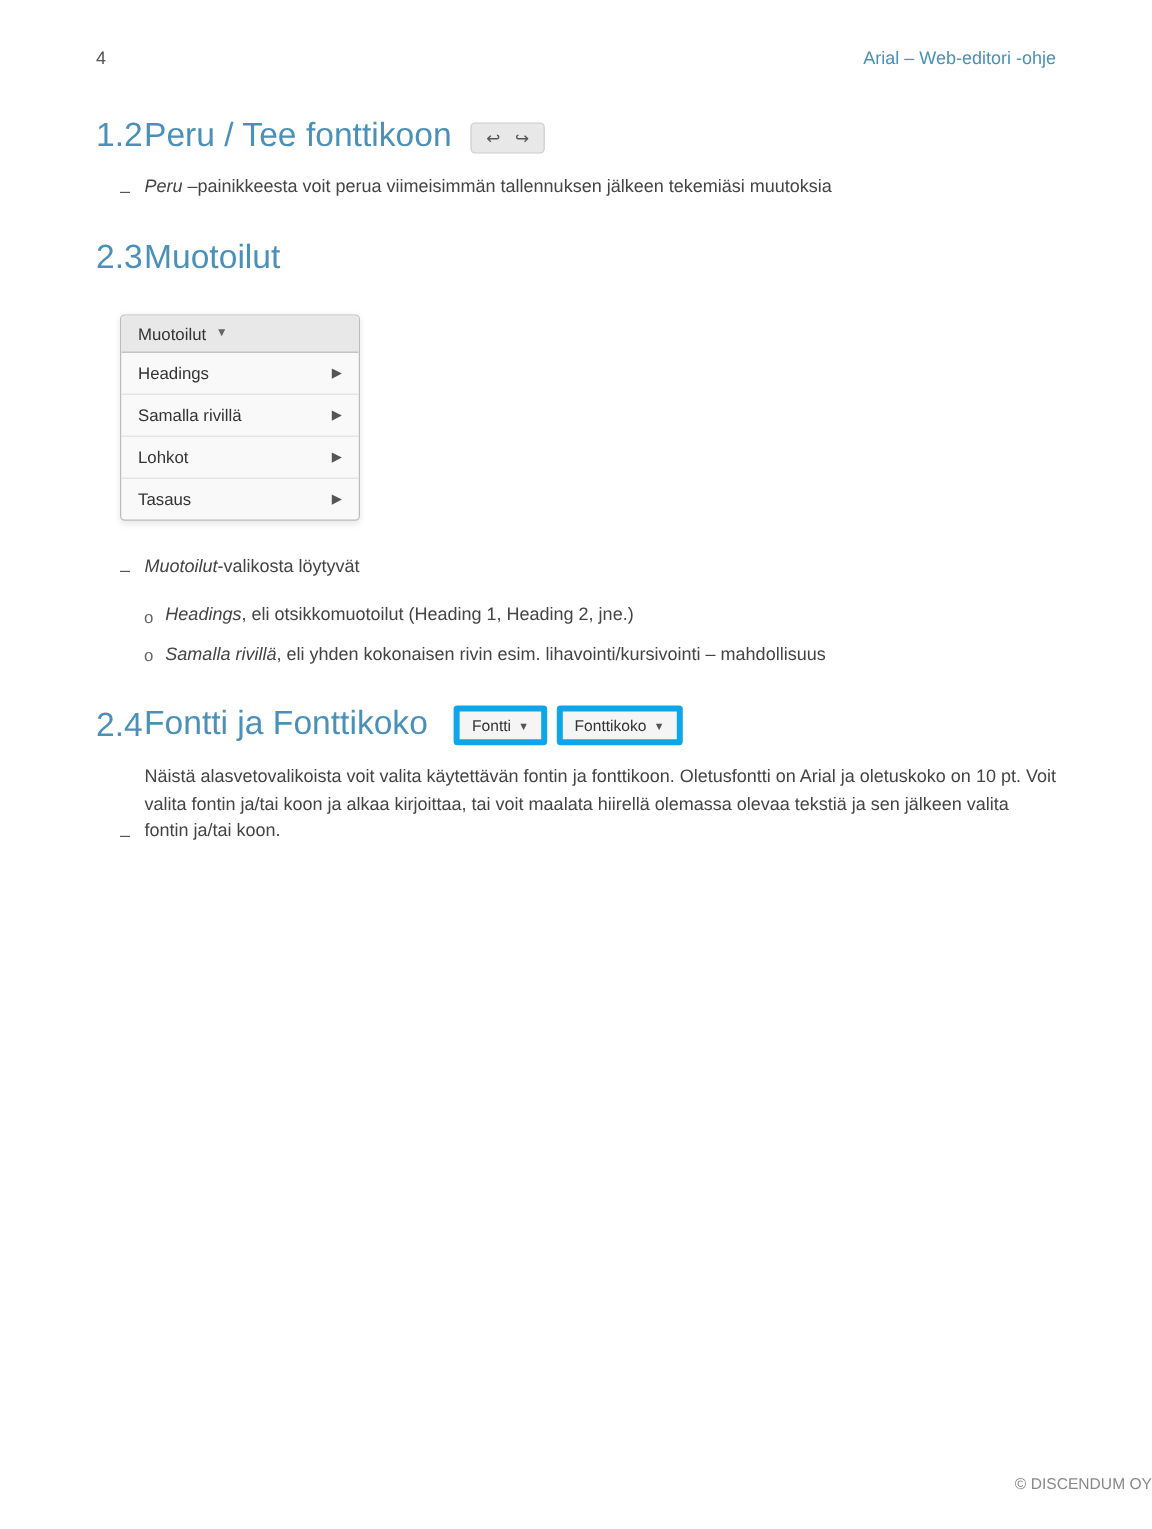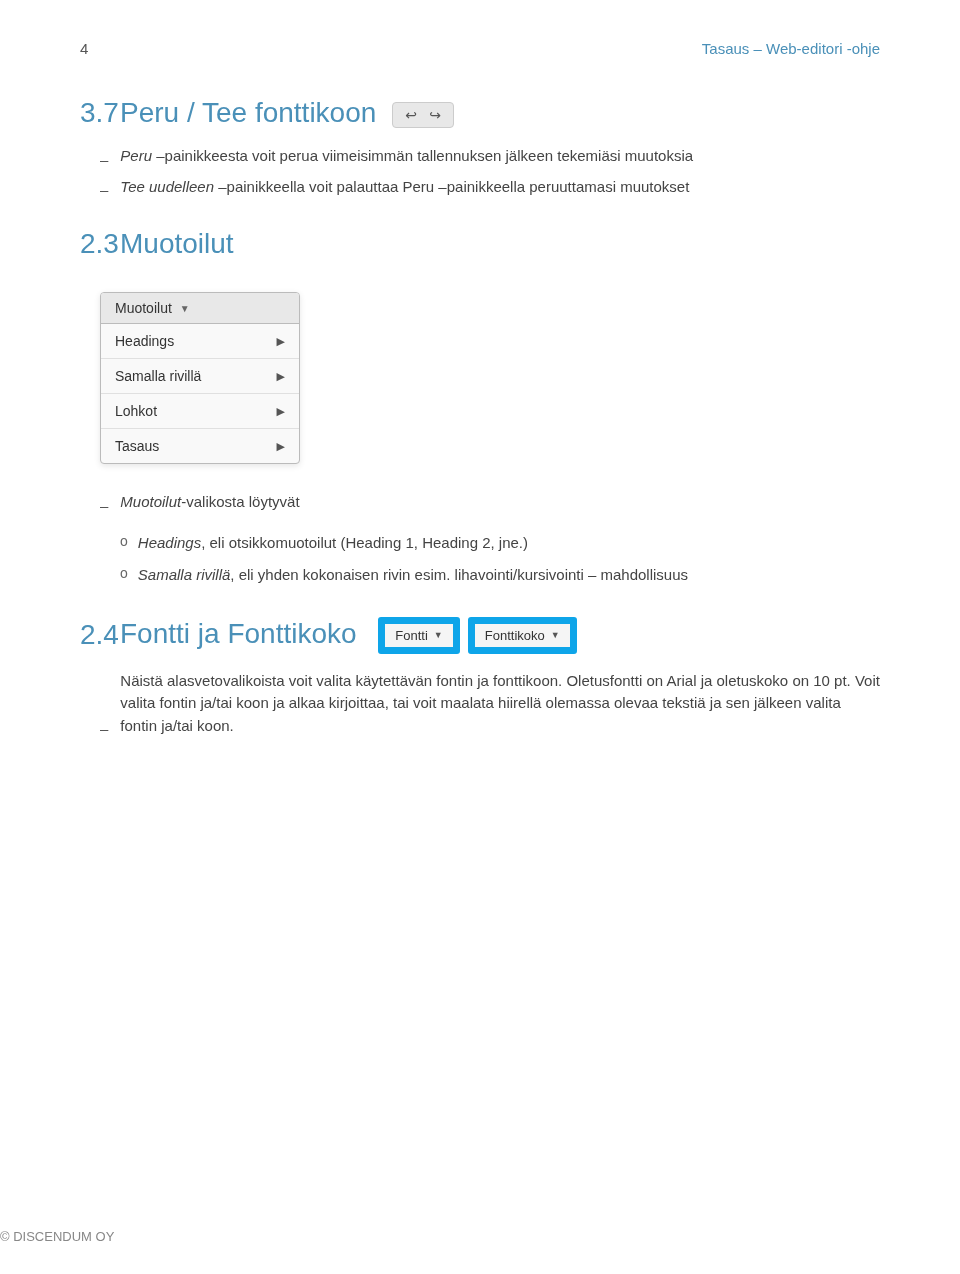--- a/index.html
+++ b/index.html
@@ -159,21 +159,21 @@
 
     
     .sub-list {
       list-style: none;
       padding: 0;
       margin: 0 0 16px 40px;
     }
 
     .sub-list > li {
       display: flex;
-      align-items: flex-start;
+      align-items: center;
       gap: 10px;
       margin-bottom: 10px;
     }
 
     .sub-list > li::before {
       content: 'o';
       color: #666;
       font-size: 14px;
       flex-shrink: 0;
       margin-top: 1px;
@@ -198,39 +198,39 @@
       gap: 8px;
       margin-left: 14px;
       vertical-align: middle;
     }
 
     .fontti-dropdown {
       display: inline-flex;
       align-items: center;
       gap: 6px;
       background: #f5f5f5;
-      border: 7px solid #0ea5e9;
+      border: 5px solid #0ea5e9;
       border-radius: 3px;
       padding: 4px 10px;
       font-size: 13px;
       color: #333;
     }
 
     .fontti-dropdown .dd-arrow {
       font-size: 9px;
       color: #555;
     }
 
     
     .page-footer {
       position: absolute;
       bottom: 30px;
       left: 0;
       right: 0;
-      text-align: left;
+      text-align: right;
       font-size: 13px;
       color: #888;
     }
 
     .section-2-2 {
       margin-bottom: 30px;
     }
 
     .section-title-row {
       display: flex;
@@ -238,45 +238,40 @@
       margin-bottom: 16px;
     }
   </style>
 </head>
 <body>
 
 <div class="page-wrapper">
 
   <div class="page-header">
     <span class="page-number">4</span>
-    <span class="doc-title">Tasaus – Web-editori -ohje</span>
+    <span class="doc-title">Arial – Web-editori -ohje</span>
   </div>
 
   <div class="section-2-2">
     <div class="section-title-row">
-      <span class="section-number">3.7</span>
+      <span class="section-number">1.2</span>
       <span class="section-title">
         <span>Peru / Tee fonttikoon</span>
         
         <span class="undo-redo-icons">
           <span class="icon-btn">↩</span>
           <span class="icon-btn">↪</span>
         </span>
       </span>
     </div>
 
     <ul class="bullet-list">
       <li>
         <span class="bullet-text">
           <span class="italic">Peru</span> –painikkeesta voit perua viimeisimmän tallennuksen jälkeen tekemiäsi muutoksia
-        </span>
-      </li>
-      <li>
-        <span class="bullet-text">
-          <span class="italic">Tee uudelleen</span> –painikkeella voit palauttaa Peru –painikkeella peruuttamasi muutokset
         </span>
       </li>
     </ul>
   </div>
 
   <div class="section-2-3">
     <div class="section-title-row">
       <span class="section-number">2.3</span>
       <span class="section-title">Muotoilut</span>
     </div>

